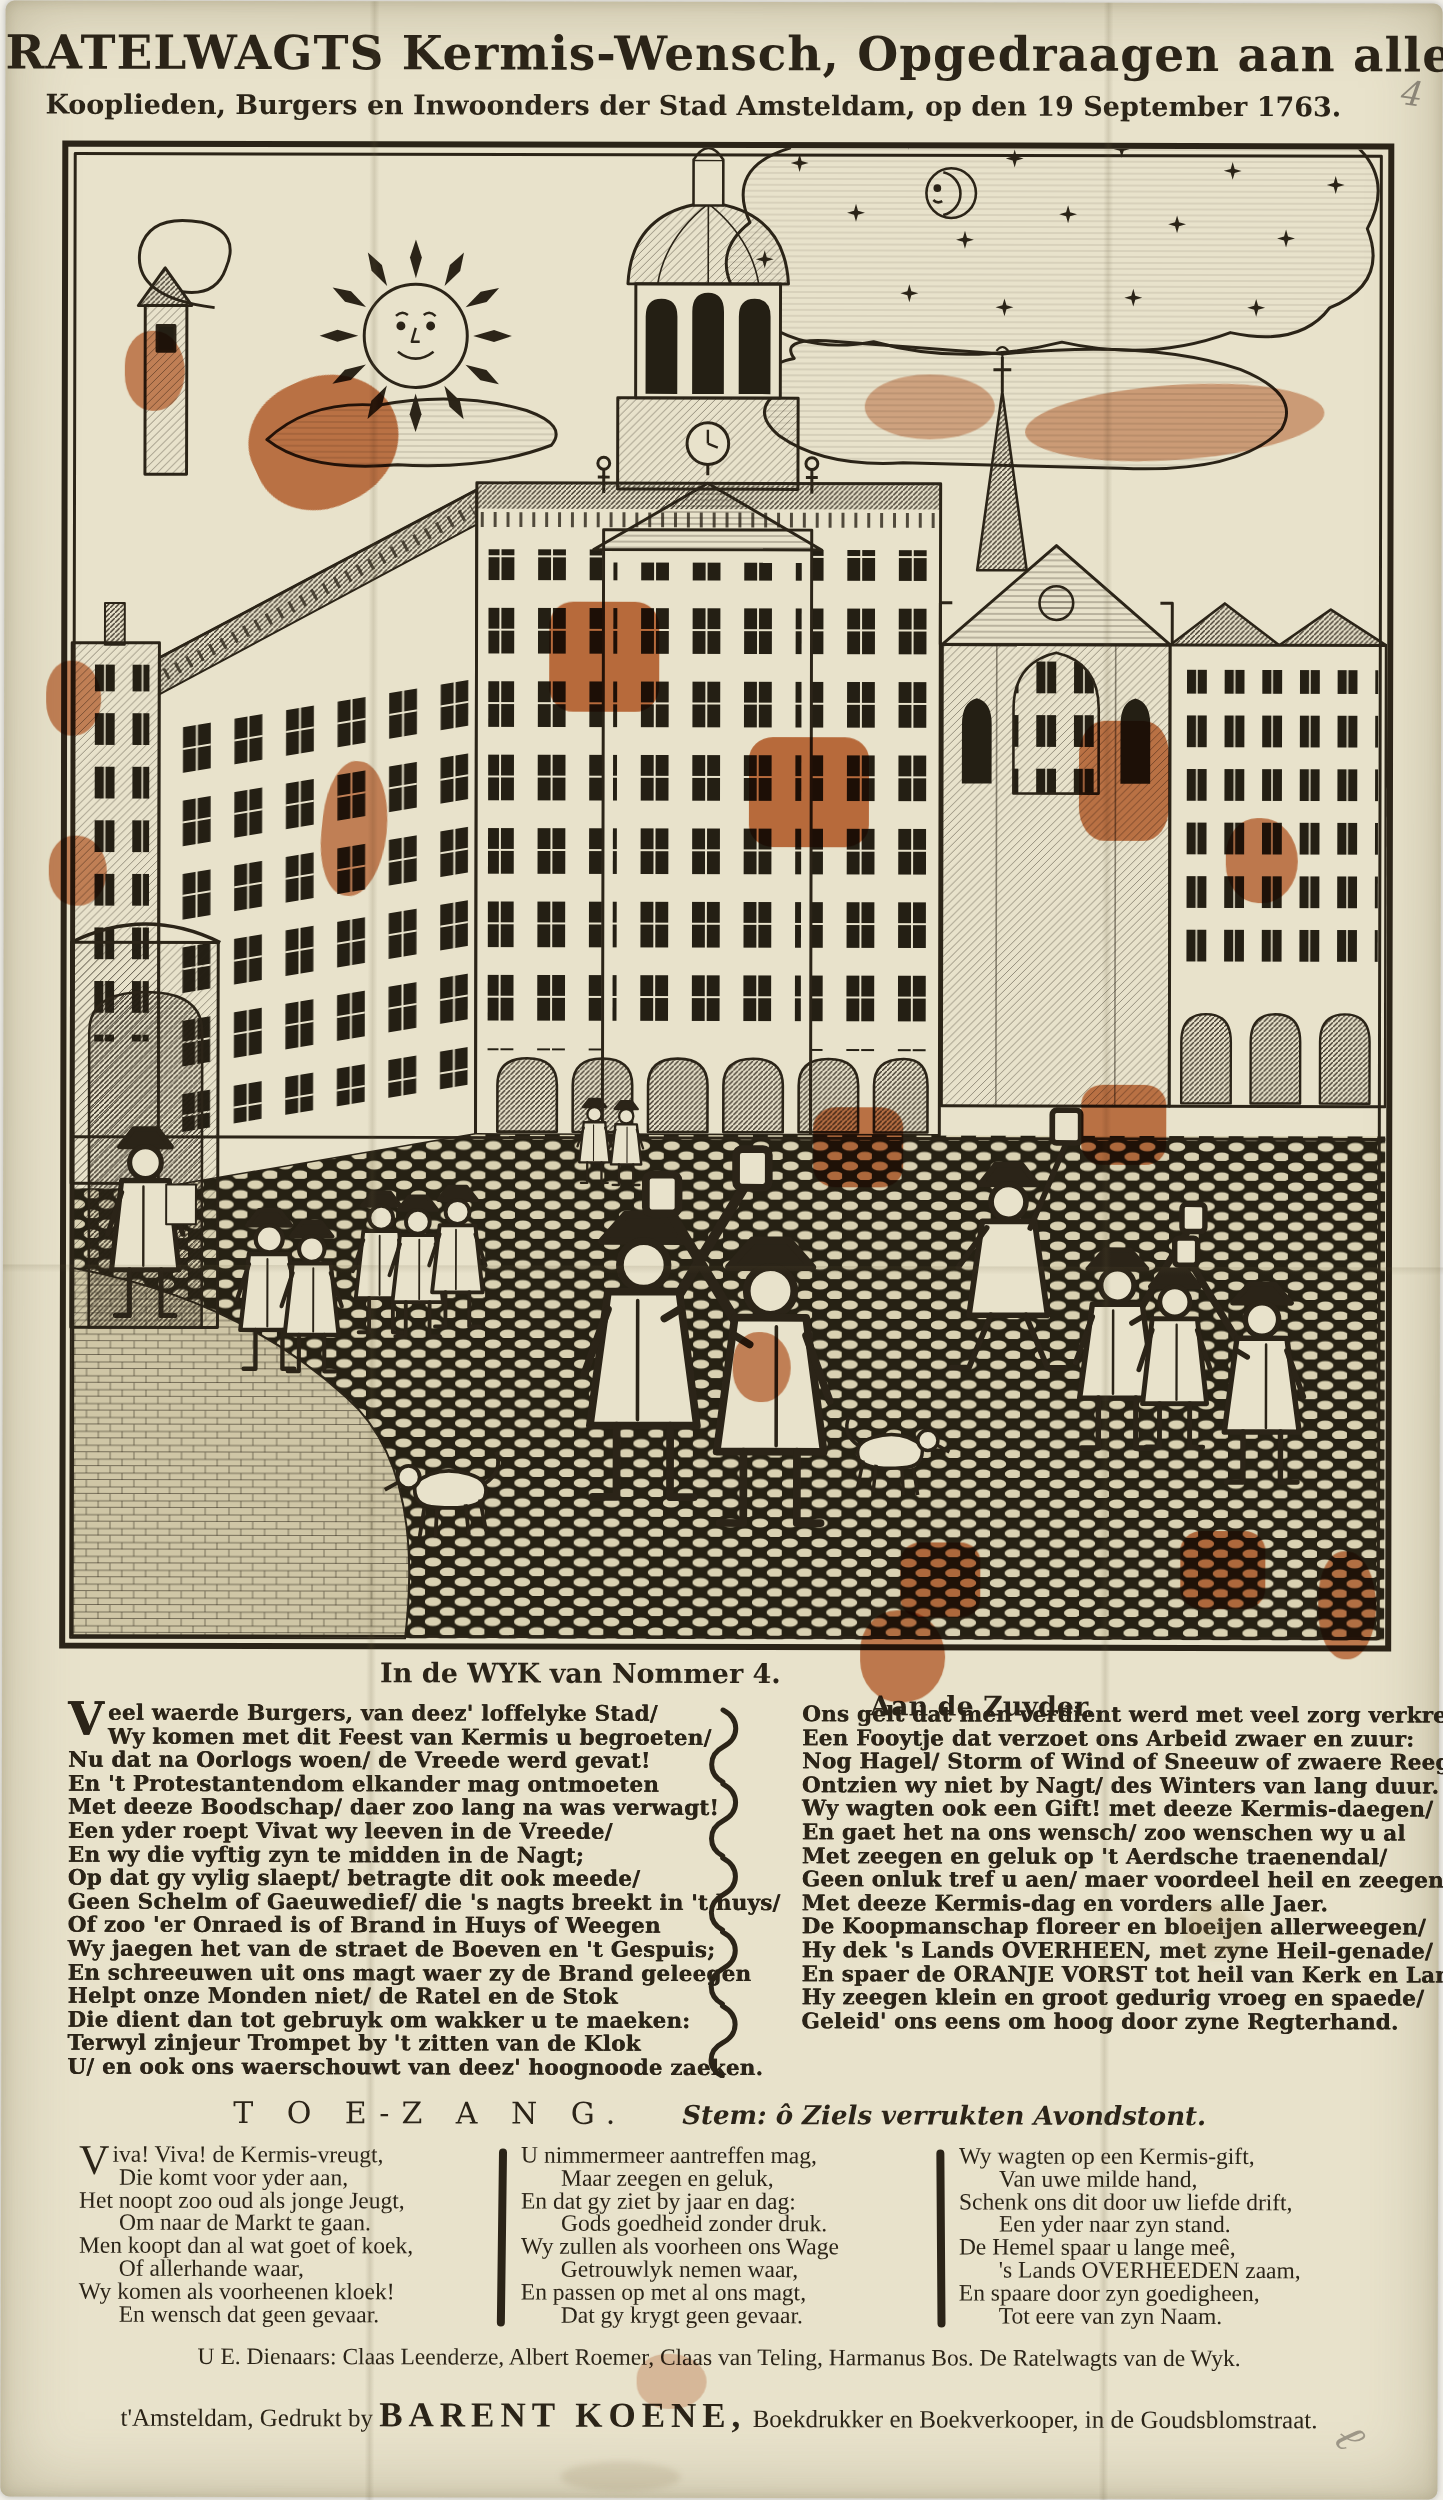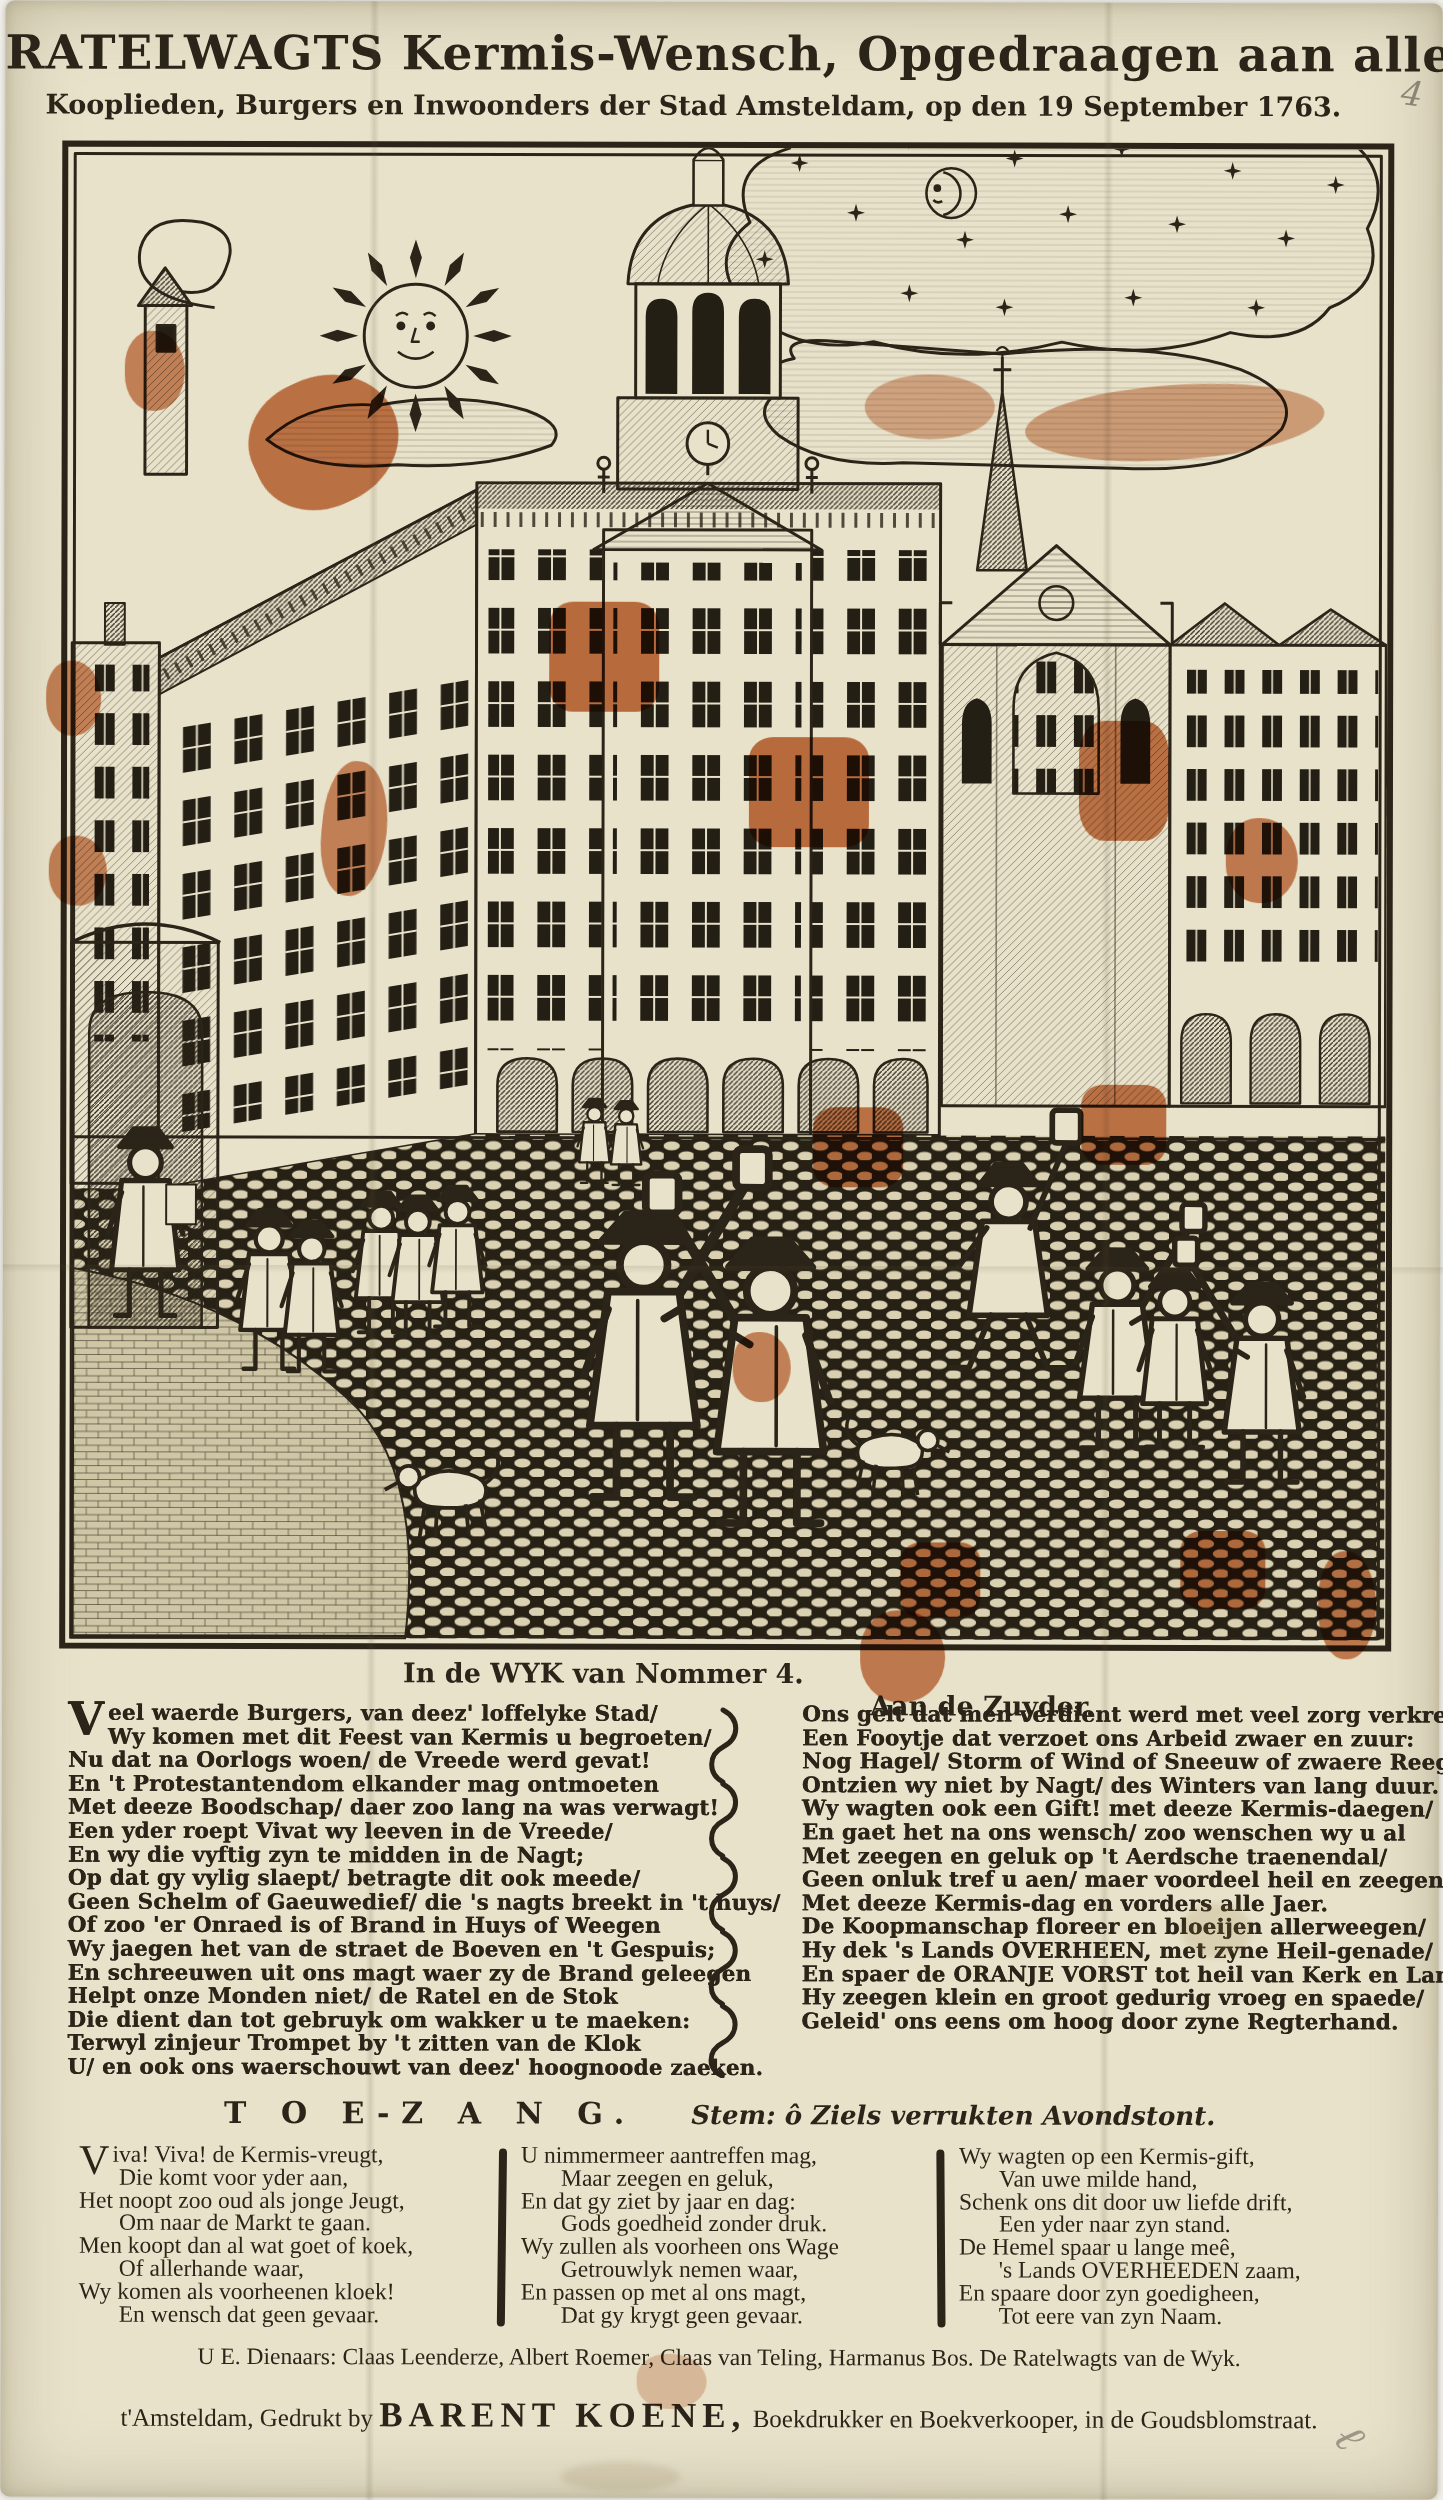--- a/index.html
+++ b/index.html
@@ -7,28 +7,28 @@
   .sheet{position:absolute;left:3px;top:2px;right:3px;bottom:2px;background:var(--paper,#e8e2cb);
     border-radius:9px;transform:rotate(.12deg);
     box-shadow:inset 0 0 70px rgba(116,104,70,.38), inset 0 0 14px rgba(116,104,70,.28), 0 0 6px rgba(0,0,0,.25);
     color:var(--ink,#2b2418);}
   .abs{position:absolute;}
   .t1{top:24px;left:0;width:100%;text-align:center;font-size:47px;font-weight:bold;letter-spacing:1px;white-space:nowrap;}
   .t2{top:88px;left:40px;width:1180px;text-align:center;font-size:27px;font-weight:bold;white-space:nowrap;}
   .frame{left:57px;top:140px;width:1332px;height:1508px;border:6px solid var(--ink,#2b2418);box-sizing:border-box;}
   .frame svg{display:block;width:100%;height:100%;}
   .cap{top:1656px;font-size:27px;font-weight:bold;white-space:nowrap;}
-  .cap1{left:401px;} .cap2{left:868px;margin-top:32px;}
+  .cap1{left:378px;} .cap2{left:868px;margin-top:32px;}
   .bl{top:1700px;width:640px;}
   .bl .line{font-size:21.5px;line-height:23.6px;font-weight:bold;white-space:nowrap;letter-spacing:.2px;text-shadow:.4px 0 currentColor;}
   .bl-l{left:66px;} .bl-r{left:800px;}
   .bl-l .line:first-child::first-letter{float:left;font-size:46px;line-height:36px;padding-right:4px;}
   .orn{left:698px;top:1704px;width:46px;height:372px;}
   .tzhead{top:2094px;left:0;width:100%;display:flex;justify-content:center;gap:55px;align-items:baseline;}
-  .tzhead .h{font-size:30px;font-weight:bold;letter-spacing:12px;white-space:nowrap;}
+  .tzhead .h{font-size:30px;font-weight:normal;letter-spacing:12px;white-space:nowrap;}
   .tzhead .s{font-size:26px;font-weight:bold;font-style:italic;white-space:nowrap;}
   .tz{top:2142px;width:420px;}
   .tz .line{font-family:"Liberation Serif",serif;font-size:23.5px;line-height:22.8px;white-space:nowrap;}
   .tz .line.indent{padding-left:40px;}
   .tz1{left:78px;} .tz2{left:520px;} .tz3{left:958px;}
   .tz1 .line:first-child::first-letter{float:left;font-size:42px;line-height:34px;padding-right:3px;}
   .vbar{top:2147px;width:8px;height:178px;background:var(--ink,#2b2418);border-radius:4px;}
   .vb1{left:497px;transform:rotate(.6deg);} .vb2{left:936px;transform:rotate(-.5deg);}
   .dien{top:2342px;left:0;width:100%;text-align:center;font-size:23.5px;white-space:nowrap;font-family:"Liberation Serif",serif;}
   .impr{top:2394px;left:0;width:100%;text-align:center;font-size:25px;white-space:nowrap;font-family:"Liberation Serif",serif;}

